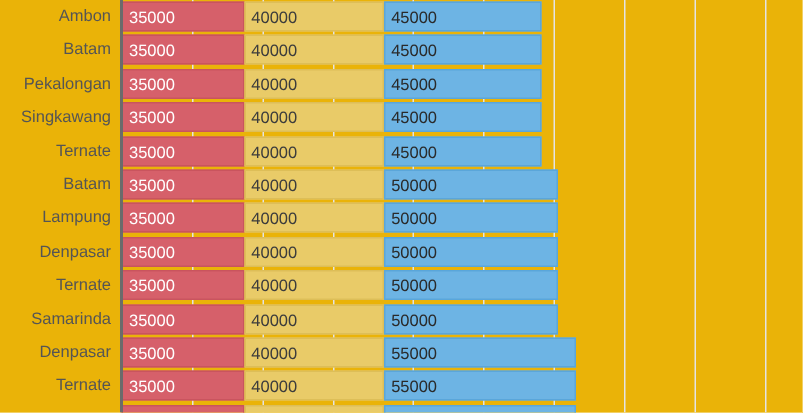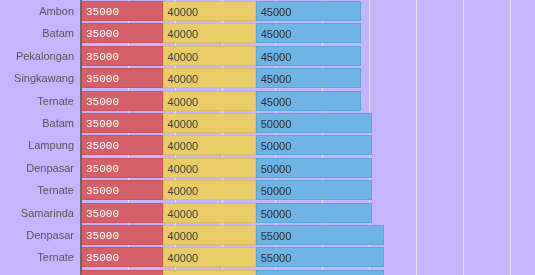--- a/index.html
+++ b/index.html
@@ -11,21 +11,21 @@
     width: 535px;
     height: 275px;
     overflow: hidden;
     font-family: "Liberation Sans", sans-serif;
   }
 
   #chart-root {
     position: relative;
     width: 535px;
     height: 275px;
-    background: #c4b5fd;
+    background: #eab308;
     overflow: hidden;
   }
 
   
   #gridlines {
     position: absolute;
     left: 0;
     top: 0;
     width: 535px;
     height: 275px;
@@ -92,21 +92,21 @@
     position: absolute;
     left: 4px;
     top: 0;
     line-height: 20px;
     font-size: 11px;
   }
   .seg-a {
     background: #d6606a;
     border: 1px solid #c9545e;
   }
-  .seg-a .seg-label { color: #ffffff; font-family: Liberation Mono, monospace; }
+  .seg-a .seg-label { color: #ffffff; }
   .seg-b {
     background: #e9cb68;
     border: 1px solid #ddbe58;
   }
   .seg-b .seg-label { color: #3c3c3c; }
   .seg-c {
     background: #6db4e4;
     border: 1px solid #5aa6da;
   }
   .seg-c .seg-label { color: #2a2a2a; }

